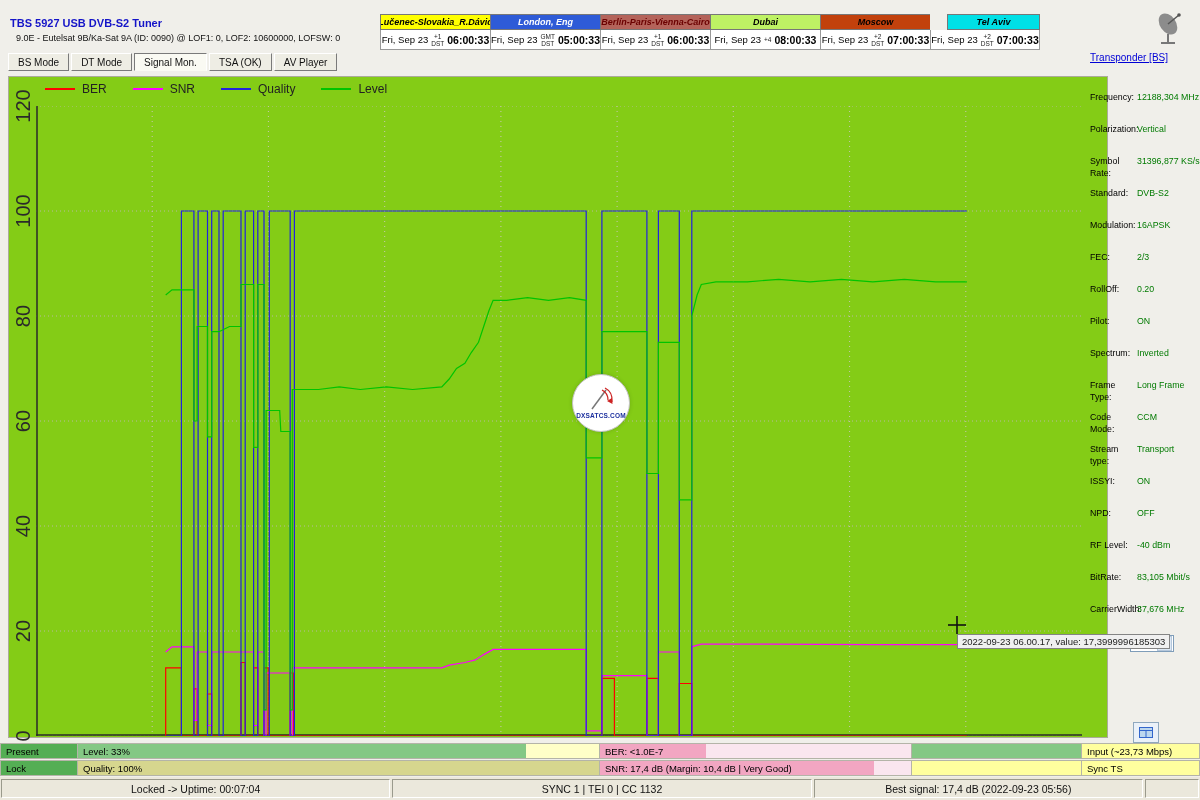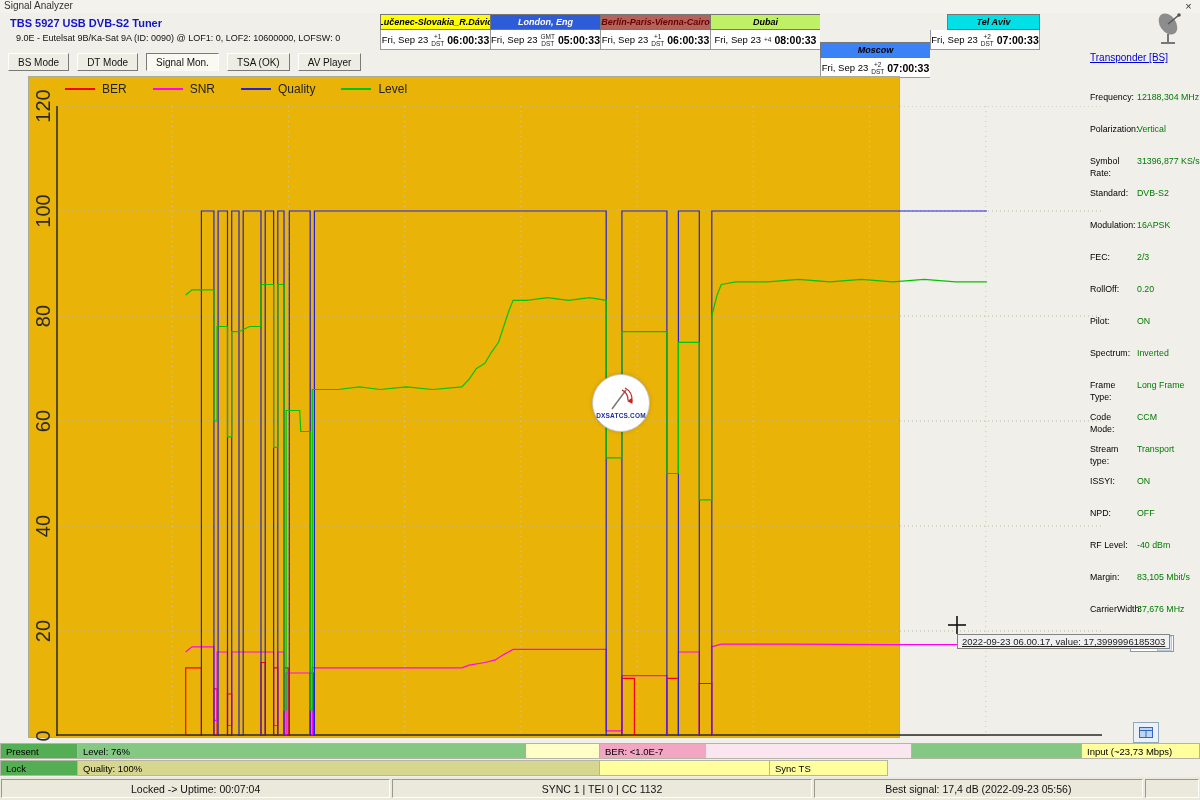--- a/index.html
+++ b/index.html
@@ -21,40 +21,40 @@
   .clock{width:110px;box-sizing:border-box;}
   .clock-city{height:16px;box-sizing:border-box;border:1px solid #777;border-right:none;display:flex;align-items:center;justify-content:center;font-size:9px;font-weight:bold;font-style:italic;white-space:nowrap;overflow:hidden;}
   .clock:last-child .clock-city{border-right:1px solid #777;}
   .clock-date{height:20px;box-sizing:border-box;background:#FFF;border:1px solid #999;border-top:none;border-right:none;display:flex;align-items:center;justify-content:center;gap:3px;}
   .clock:last-child .clock-date{border-right:1px solid #999;}
   .cd-date{font-size:9.5px;color:#000;white-space:nowrap;}
   .cd-off{display:flex;flex-direction:column;align-items:center;font-size:6.5px;line-height:7px;color:#222;}
   .cd-time{font-size:10.5px;font-weight:bold;color:#000;white-space:nowrap;}
 
   
-  .tabs{position:absolute;left:8px;top:53px;display:flex;gap:8px;}
+  .tabs{position:absolute;left:8px;top:53px;display:flex;gap:2px;}
   .tab{height:18px;box-sizing:border-box;padding:0 9px;display:flex;align-items:center;font-size:10px;color:#111;background:#EEEDE4;border:1px solid;border-color:#FFF #7A7A7A #7A7A7A #FFF;cursor:pointer;}
   .tab.active{background:#FAFAF3;border-color:#7A7A7A #FFF #FAFAF3 #7A7A7A;}
 
   
-  .chart{position:absolute;left:8px;top:76px;width:872px;height:662px;background:#eab308;border:1px solid #ABAB9A;box-sizing:border-box;margin-left:20px;}
+  .chart{position:absolute;left:8px;top:76px;width:1100px;height:662px;background:#84cc16;border:1px solid #ABAB9A;box-sizing:border-box;}
   .legend{position:absolute;left:36px;top:5px;display:flex;gap:26px;align-items:center;}
   .legend-item{display:flex;align-items:center;gap:7px;font-size:12px;color:#222;}
   .legend-swatch{width:30px;height:0;border-top:2px solid;}
   .plot{position:absolute;left:27px;top:29px;width:1046px;height:630px;}
   .plot svg{position:absolute;left:0;top:0;}
   .ylabel{position:absolute;width:40px;height:20px;text-align:center;font-size:20px;color:#2A2A2A;transform:rotate(-90deg);}
 
   
   .logo{position:absolute;left:563px;top:297px;width:56px;height:56px;border-radius:50%;background:#FFFFFF;border:1px solid #C2C2C2;display:flex;flex-direction:column;align-items:center;justify-content:center;box-shadow:0 0 4px rgba(0,0,0,0.15);}
   .logo-text{font-size:6.5px;font-weight:bold;color:#1B2F9E;letter-spacing:0.2px;margin-top:1px;}
 
   
   .crosshair{position:absolute;left:948px;top:616px;z-index:6;}
-  .tooltip{position:absolute;left:957px;top:634px;z-index:7;background:#F0F0F0;border:1px solid #848484;padding:1px 4px;font-size:9.5px;color:#222;white-space:nowrap;text-decoration:underline;}
+  .tooltip{position:absolute;left:957px;top:634px;z-index:7;background:#F0F0F0;border:1px solid #848484;padding:1px 4px;font-size:9.5px;color:#222;white-space:nowrap;}
 
   
   .panel{position:absolute;left:1090px;top:52px;width:108px;}
   .panel-title{font-size:10px;color:#0000D6;text-decoration:underline;margin-bottom:28px;}
   .field{display:flex;align-items:flex-start;margin-bottom:19px;font-size:8.8px;line-height:12px;height:13px;}
   .field-label{width:47px;color:#000;flex:none;}
   .field-value{color:#007A00;white-space:nowrap;}
   .mis-row{display:flex;align-items:center;gap:6px;margin-top:16px;font-size:9.5px;color:#000;}
   .mis-select{width:44px;height:17px;box-sizing:border-box;border:1px solid #7F9DB9;background:#FFF;display:flex;align-items:center;justify-content:space-between;padding:0 1px 0 4px;font-size:9.5px;cursor:pointer;}
   .mis-arrow{width:13px;height:13px;background:#DCE8F5;border:1px solid #B5C7DB;font-size:8px;line-height:13px;text-align:center;color:#333;}
@@ -70,24 +70,20 @@
 
   
   .statusbar{position:absolute;left:0;top:777px;width:1200px;height:23px;background:#EBE8DC;display:flex;align-items:stretch;}
   .sb-sec{box-sizing:border-box;margin:2px 1px 2px 1px;border:1px solid;border-color:#9A9A8C #FFFFFF #FFFFFF #9A9A8C;display:flex;align-items:center;justify-content:center;font-size:10.5px;color:#111;white-space:nowrap;overflow:hidden;}
 </style>
 </head>
 <body>
 
 <div class="app">
 
-  <div class="titlebar">
-    <span class="win-title">Signal Analyzer</span>
-    <span class="close-btn">×</span>
-  </div>
 
   <div class="tuner-name">TBS 5927 USB DVB-S2 Tuner</div>
   <div class="tuner-info">9.0E - Eutelsat 9B/Ka-Sat 9A (ID: 0090) @ LOF1: 0, LOF2: 10600000, LOFSW: 0</div>
 
   <div class="clocks" id="clocks">
       <div class="clock">
         <div class="clock-city" style="background: rgb(255, 255, 0); color: rgb(0, 0, 0);">Lučenec-Slovakia_R.Dávid</div>
         <div class="clock-date">
           <span class="cd-date">Fri, Sep 23</span>
           <span class="cd-off">
@@ -124,21 +120,21 @@
         <div class="clock-date">
           <span class="cd-date">Fri, Sep 23</span>
           <span class="cd-off">
             <span>+4</span>
             <span></span>
           </span>
           <span class="cd-time">08:00:33</span>
         </div>
       </div>
       <div class="clock">
-        <div class="clock-city" style="background: #3b82f6; color: rgb(0, 0, 0); margin-top: 28px;">Moscow</div>
+        <div class="clock-city" style="background: #c2410c; color: rgb(0, 0, 0);">Moscow</div>
         <div class="clock-date">
           <span class="cd-date">Fri, Sep 23</span>
           <span class="cd-off">
             <span>+2</span>
             <span>DST</span>
           </span>
           <span class="cd-time">07:00:33</span>
         </div>
       </div>
       <div class="clock">
@@ -299,21 +295,21 @@
         </div>
         <div class="field">
           <span class="field-label">NPD:</span>
           <span class="field-value">OFF</span>
         </div>
         <div class="field">
           <span class="field-label">RF Level:</span>
           <span class="field-value">-40 dBm</span>
         </div>
         <div class="field">
-          <span class="field-label">Margin:</span>
+          <span class="field-label">BitRate:</span>
           <span class="field-value">83,105 Mbit/s</span>
         </div>
         <div class="field">
           <span class="field-label">CarrierWidth:</span>
           <span class="field-value">37,676 MHz</span>
         </div>
       </div>
     <div class="mis-row">
       <span>MIS (3):</span>
       <div class="mis-select">
@@ -331,38 +327,42 @@
     </svg>
   </div>
 
   <div class="monrows" id="monrows">
       <div class="monrow">
         <div class="seg" style="width: 78px; background: rgb(84, 174, 84);">
           <span class="seg-label-text">Present</span>
         </div>
         <div class="seg" style="width: 522px; background: rgb(255, 255, 200);">
           <div class="seg-fill" style="width: 86%; background: rgb(132, 200, 132);"></div>
-          <span class="seg-label-text">Level: 76%</span>
+          <span class="seg-label-text">Level: 33%</span>
         </div>
         <div class="seg" style="width: 312px; background: rgb(250, 230, 239);">
           <div class="seg-fill" style="width: 34%; background: rgb(242, 166, 194);"></div>
           <span class="seg-label-text">BER: &lt;1.0E-7</span>
         </div>
         <div class="seg" style="width: 170px; background: rgb(132, 200, 132);"></div>
         <div class="seg" style="width: 118px; background: rgb(255, 255, 158);">
           <span class="seg-label-text">Input (~23,73 Mbps)</span>
         </div>
       </div>
       <div class="monrow">
         <div class="seg" style="width: 78px; background: rgb(84, 174, 84);">
           <span class="seg-label-text">Lock</span>
         </div>
         <div class="seg" style="width: 522px; background: #0f766e;">
           <div class="seg-fill" style="width: 100%; background: rgb(214, 214, 142);"></div>
           <span class="seg-label-text">Quality: 100%</span>
+        </div>
+        <div class="seg" style="width: 312px; background: rgb(250, 230, 239);">
+          <div class="seg-fill" style="width: 88%; background: rgb(242, 166, 194);"></div>
+          <span class="seg-label-text">SNR: 17,4 dB (Margin: 10,4 dB | Very Good)</span>
         </div>
         <div class="seg" style="width: 170px; background: rgb(255, 255, 158);"></div>
         <div class="seg" style="width: 118px; background: rgb(255, 255, 158);">
           <span class="seg-label-text">Sync TS</span>
         </div>
       </div>
     </div>
 
   <div class="statusbar" id="statusbar">
       <div class="sb-sec" style="width: 390px;">Locked -&gt; Uptime: 00:07:04</div>

